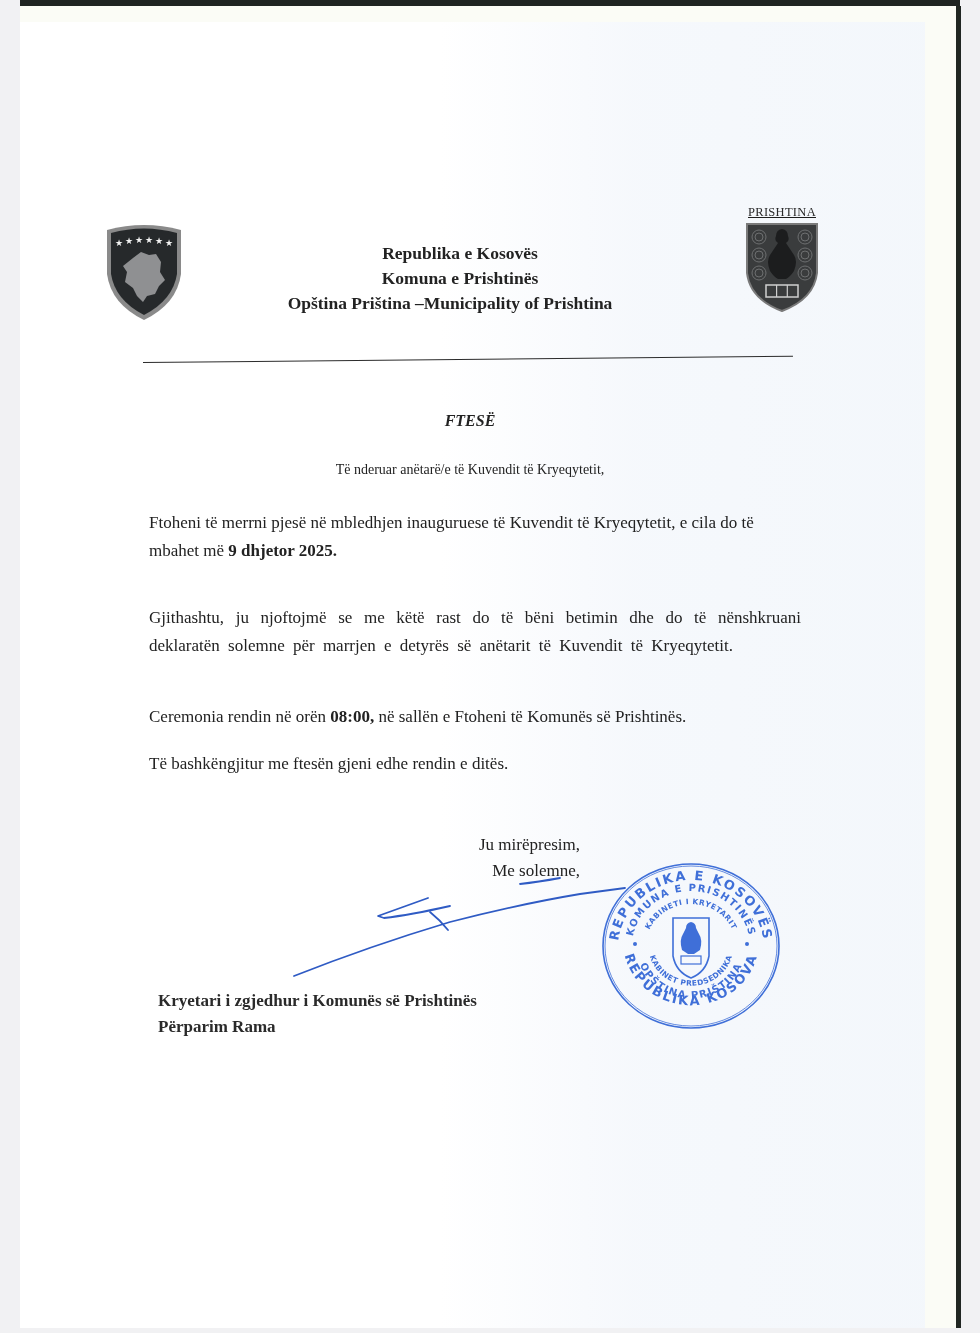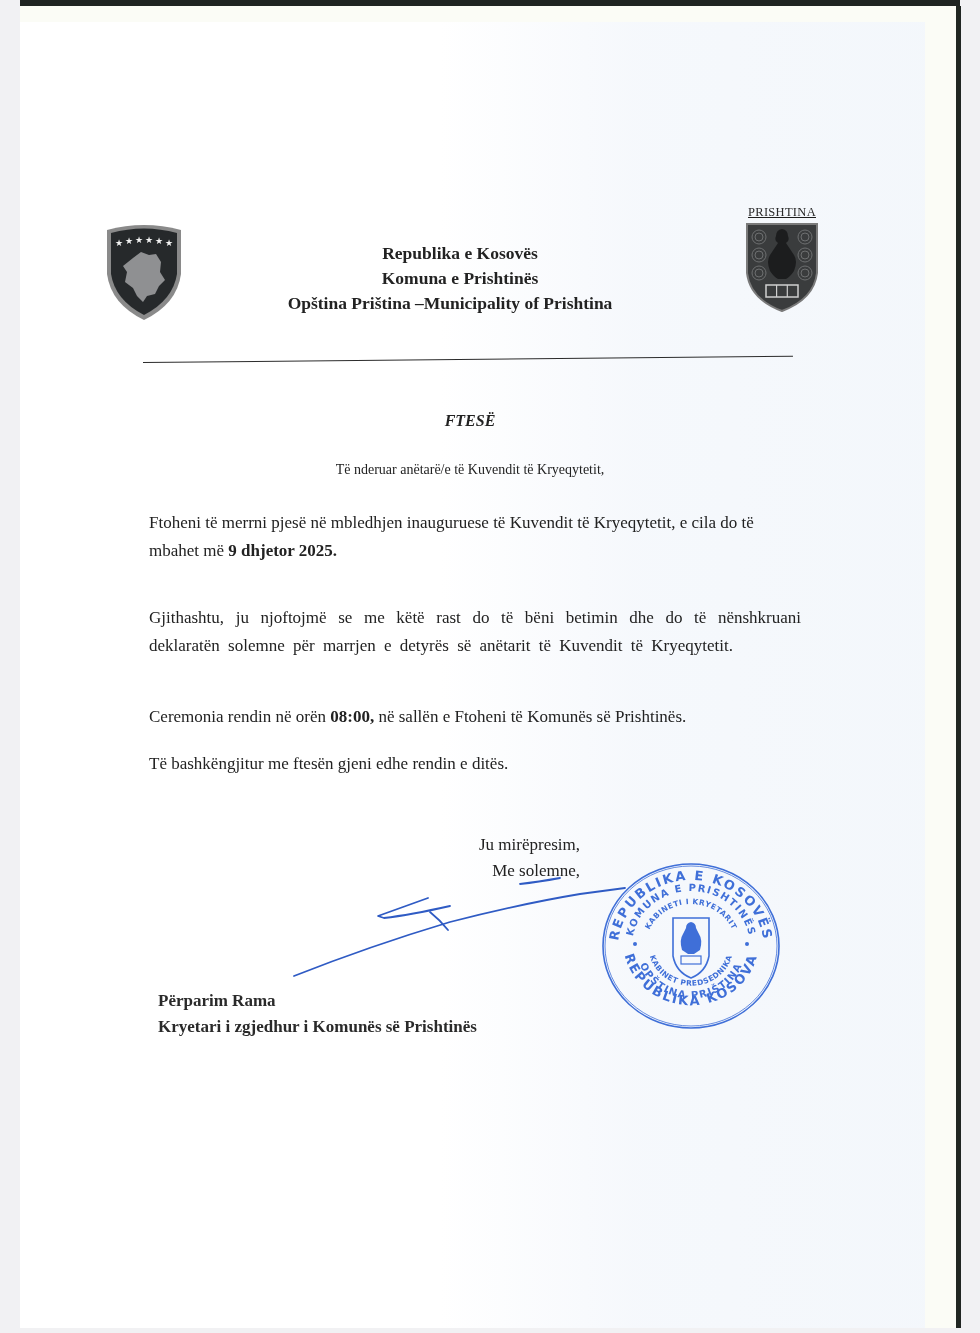--- a/index.html
+++ b/index.html
@@ -183,15 +183,15 @@
   <g>
     <path d="M77 62 L113 62 L113 100 Q110 116 95 122 Q80 116 77 100 Z" fill="none" stroke="#3f6fd8" stroke-width="1.6"></path>
     <path d="M95 66 Q100 67 100 72 L103 78 Q107 84 104 94 L98 98 L92 98 L86 94 Q83 84 87 78 L90 72 Q90 67 95 66 Z" fill="#3f6fd8"></path>
     <rect x="85" y="100" width="20" height="8" fill="none" stroke="#3f6fd8" stroke-width="1.2"></rect>
     <circle cx="39" cy="88" r="2" fill="#3f6fd8"></circle>
     <circle cx="151" cy="88" r="2" fill="#3f6fd8"></circle>
   </g>
 </svg>
 
 <div class="signer">
+  <div>Kryetari i zgjedhur i Komunës së Prishtinës</div>
   <div>Përparim Rama</div>
-  <div>Kryetari i zgjedhur i Komunës së Prishtinës</div>
 </div>
 
 </body></html>

